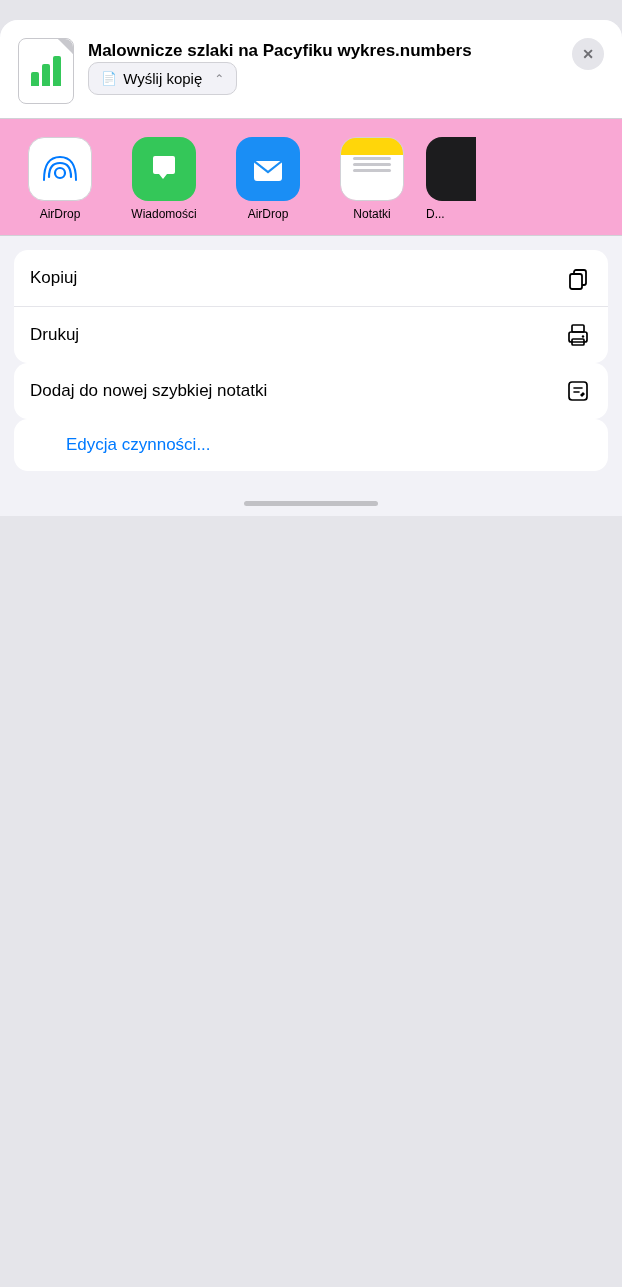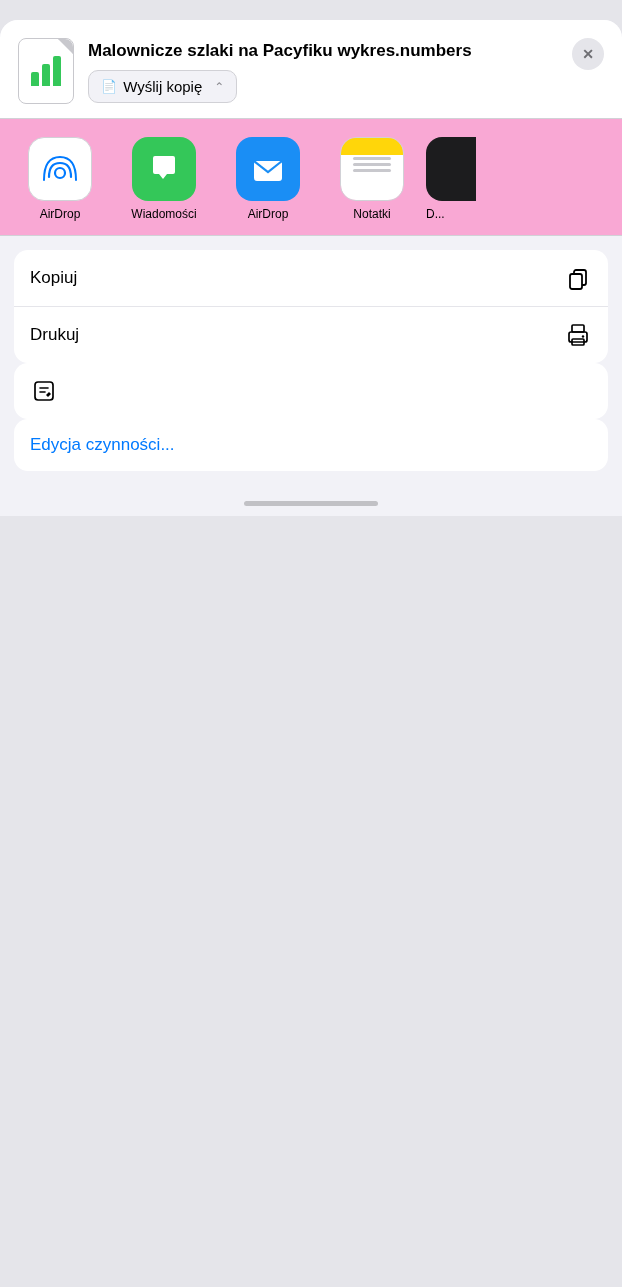--- a/index.html
+++ b/index.html
@@ -68,21 +68,21 @@
       border-radius: 2px 2px 0 0;
     }
     .bar1 { height: 14px; background: #34c759; }
     .bar2 { height: 22px; background: #34c759; }
     .bar3 { height: 30px; background: #34c759; }
 
     .header-text {
       flex: 1;
       display: flex;
       flex-direction: column;
-      gap: 8px;
+      gap: 0;
       padding-top: 2px;
     }
     .file-title {
       font-size: 17px;
       font-weight: 600;
       color: #000;
       line-height: 1.3;
     }
     .send-copy-btn {
       display: flex;
@@ -237,20 +237,21 @@
       color: #000;
     }
 
     .edit-actions {
       padding: 16px 16px;
       cursor: pointer;
     }
     .edit-actions-label {
       font-size: 17px;
       color: #007aff;
+      margin-left: 36px;
     }
 
     
     .home-indicator {
       margin-top: auto;
       padding: 30px 0 10px 0;
       display: flex;
       justify-content: center;
     }
     .home-bar {
@@ -361,20 +362,21 @@
             <rect x="4" y="10" width="18" height="10" rx="2" fill="none" stroke="#000" stroke-width="1.7"></rect>
             <rect x="7" y="17" width="12" height="6" rx="1" fill="none" stroke="#000" stroke-width="1.7"></rect>
             <circle cx="18" cy="14.5" r="1.2" fill="#000"></circle>
           </svg>
         </div>
       </div>
     </div>
 
     <div class="action-group">
       <div class="action-item">
+        <span class="action-label">Dodaj do nowej szybkiej notatki</span>
         <div class="action-icon">
           <svg width="26" height="26" viewBox="0 0 26 26" xmlns="http://www.w3.org/2000/svg">
             <rect x="4" y="4" width="18" height="18" rx="3" fill="none" stroke="#000" stroke-width="1.7"></rect>
             <line x1="9" y1="10" x2="17" y2="10" stroke="#000" stroke-width="1.6" stroke-linecap="round"></line>
             <line x1="9" y1="14" x2="14" y2="14" stroke="#000" stroke-width="1.6" stroke-linecap="round"></line>
             <path d="M15 17 L18 14 L20 16 L17 19 Z" fill="#000"></path>
           </svg>
         </div>
       </div>
     </div>

